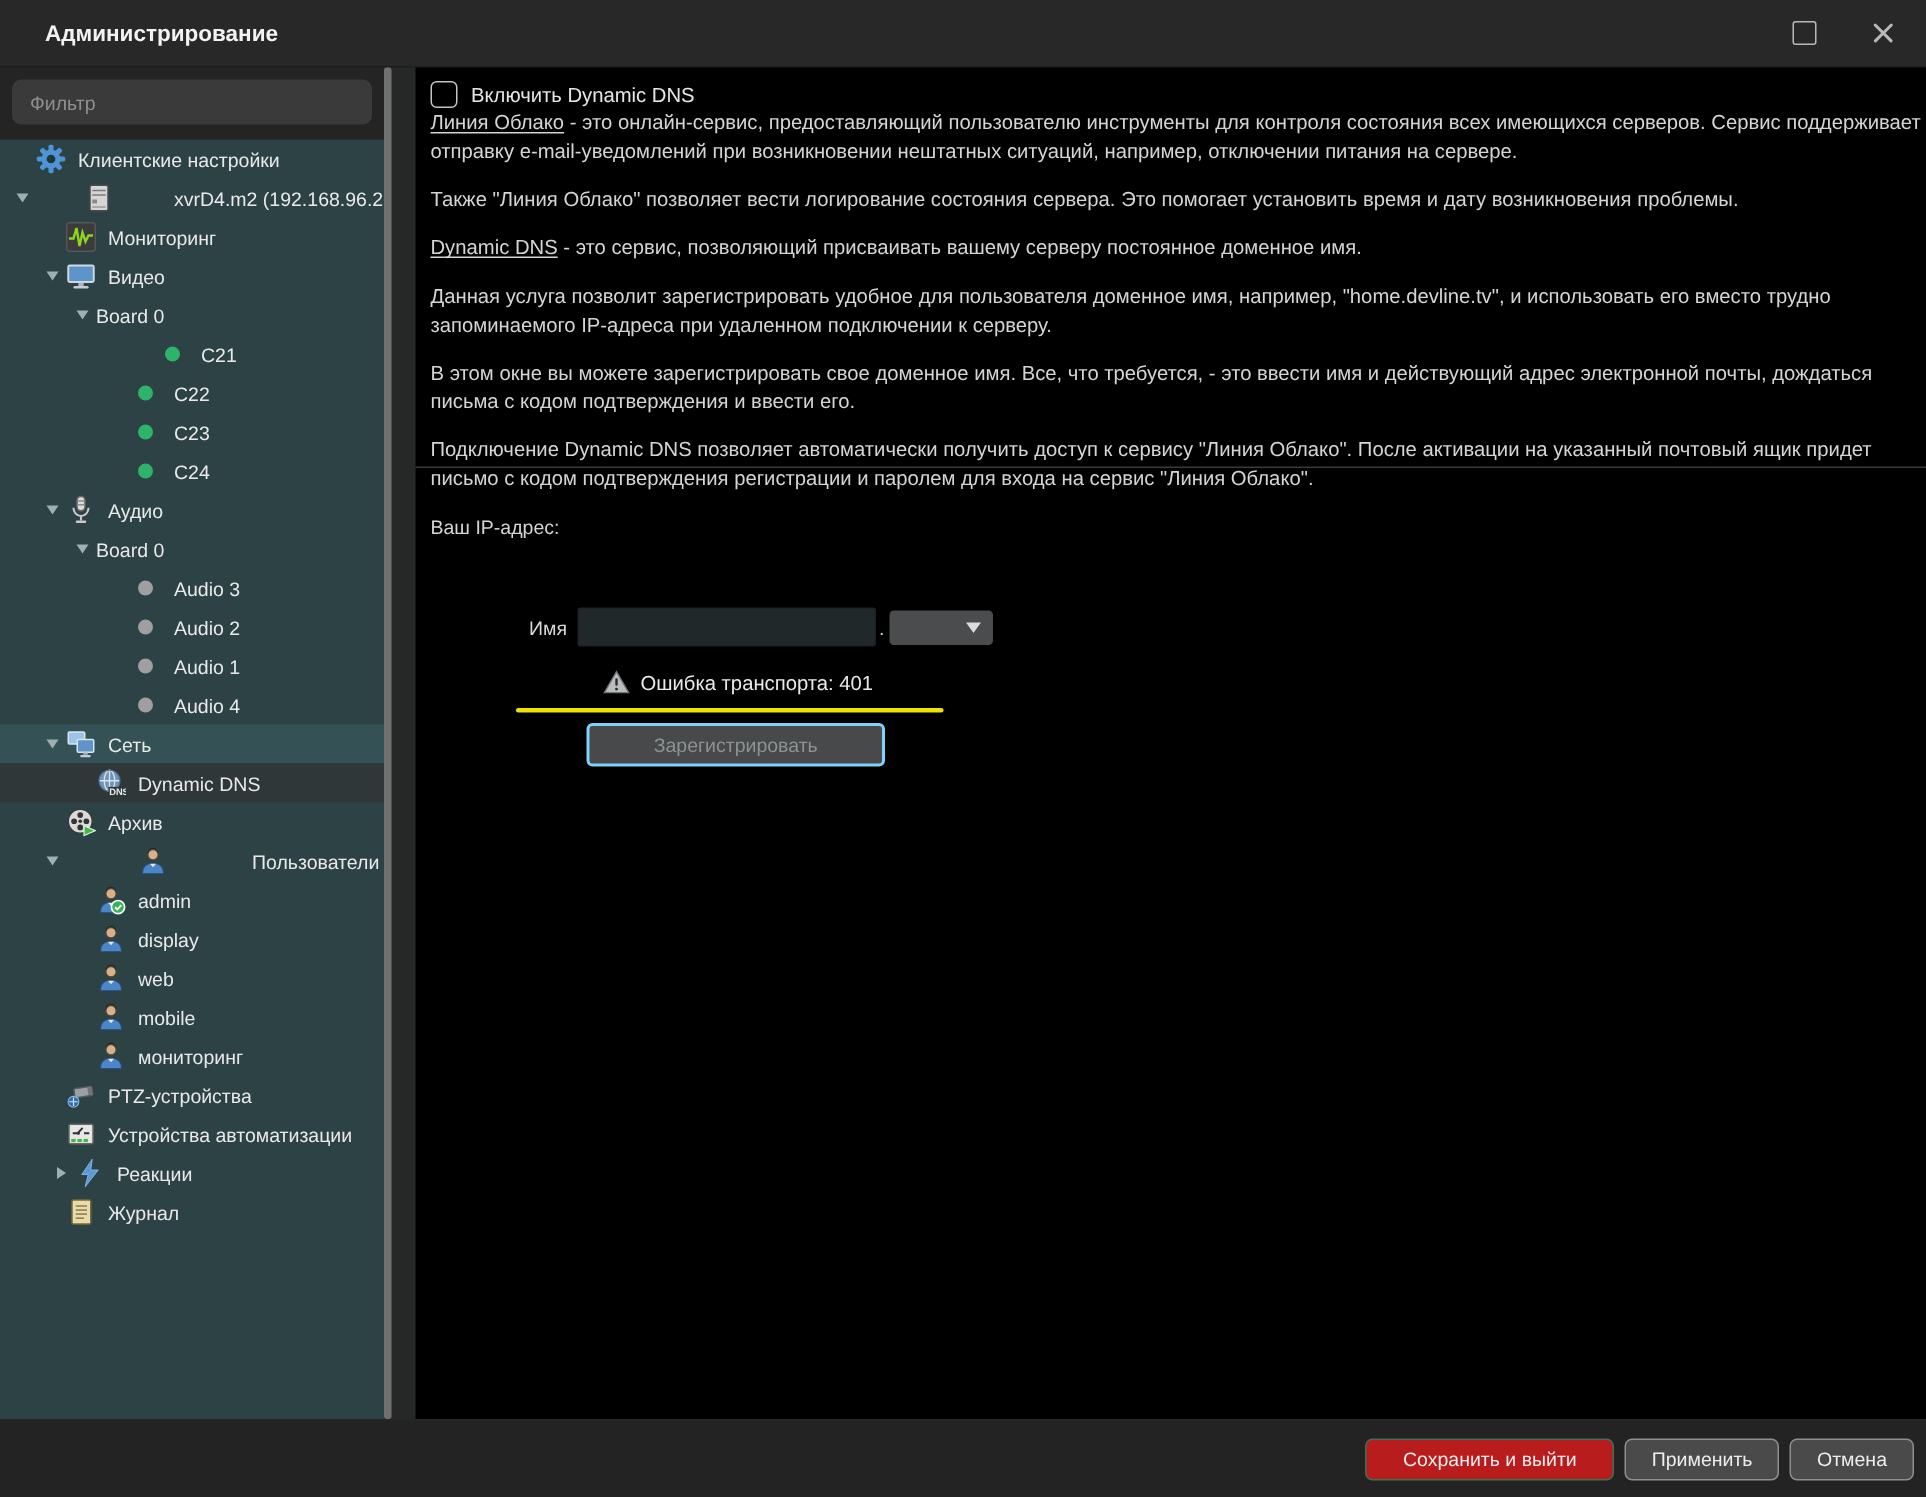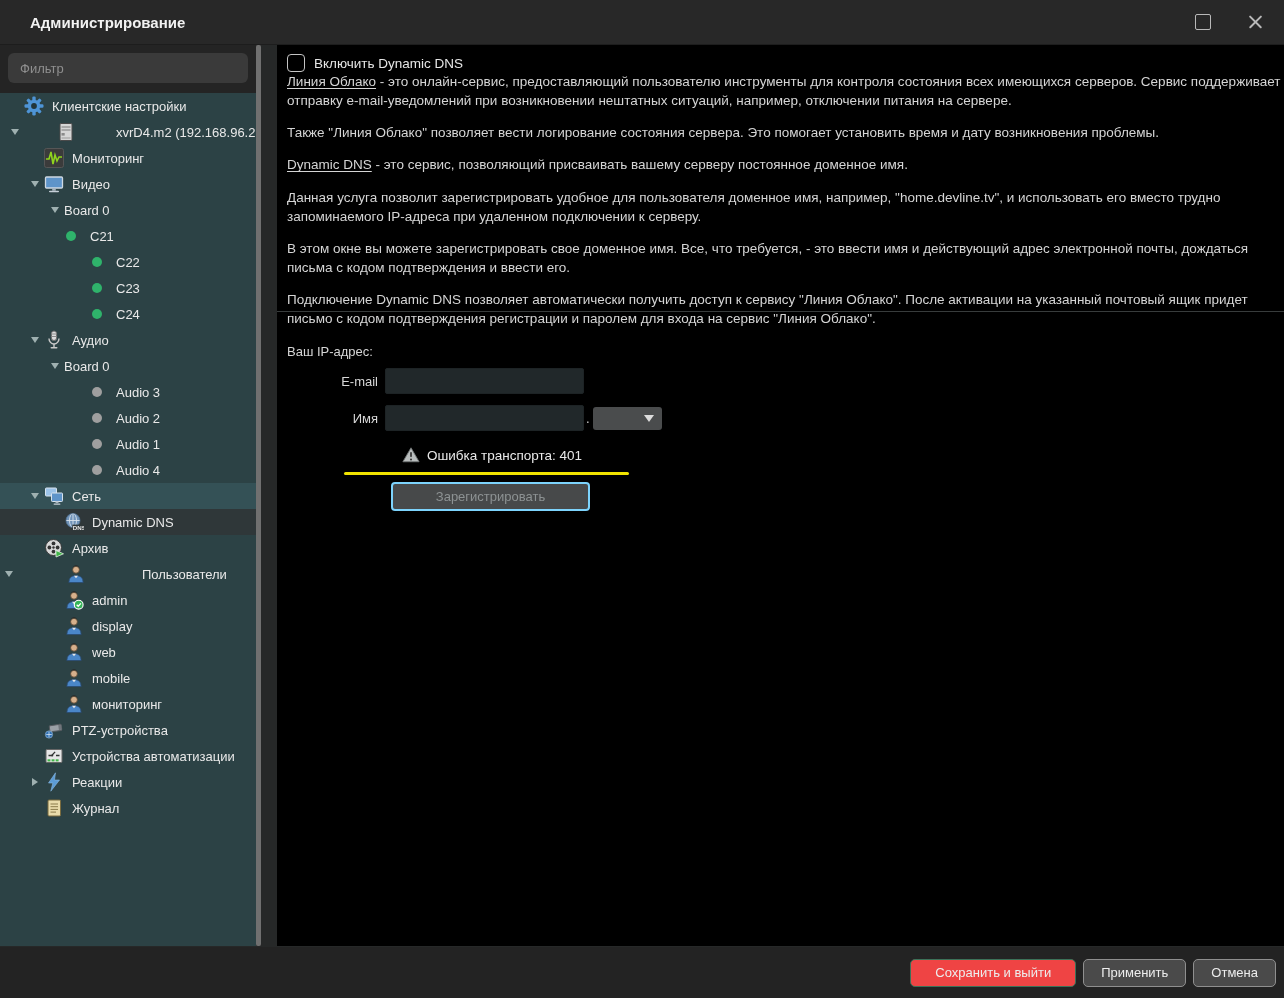--- a/index.html
+++ b/index.html
@@ -163,21 +163,21 @@
             <rect x="8.2" y="14.5" width="3.6" height="2.2" fill="#aab6c0"></rect>
             <rect x="5" y="16.7" width="10" height="1.6" rx="0.8" fill="#c6cfd8"></rect>
           </svg>
         </span>
         <span class="tree-label">Видео</span>
       </div>
       <div class="tree-row" style="padding-left: 46px;">
         <span class="arrow expanded"></span>
         <span class="tree-label">Board 0</span>
       </div>
-      <div class="tree-row" style="padding-left: 40px;">
+      <div class="tree-row" style="padding-left: 84px;">
         <span class="arrow none"></span>
         <span class="bullet" style="background: rgb(47, 179, 107);"></span>
         <span class="tree-label">C21</span>
       </div>
       <div class="tree-row" style="padding-left: 66px;">
         <span class="arrow none"></span>
         <span class="bullet" style="background: rgb(47, 179, 107);"></span>
         <span class="tree-label">C22</span>
       </div>
       <div class="tree-row" style="padding-left: 66px;">
@@ -261,21 +261,21 @@
             <circle cx="9.5" cy="5.4" r="1.9" fill="#333"></circle>
             <circle cx="9.5" cy="13.6" r="1.9" fill="#333"></circle>
             <circle cx="5.4" cy="9.5" r="1.9" fill="#333"></circle>
             <circle cx="13.6" cy="9.5" r="1.9" fill="#333"></circle>
             <circle cx="9.5" cy="9.5" r="1.2" fill="#333"></circle>
             <polygon points="12,12.5 19.5,15.8 12,19" fill="#41b649" stroke="#dff0df" stroke-width="0.8"></polygon>
           </svg>
         </span>
         <span class="tree-label">Архив</span>
       </div>
-      <div class="tree-row" style=" gap: 48px;">
+      <div class="tree-row" style="padding-left: 26px; gap: 48px;">
         <span class="arrow expanded"></span>
         <span class="tree-icon">
           <svg viewBox="0 0 20 20">
             <path d="M2.8 18.5 q0 -7 7.2 -7 q7.2 0 7.2 7 z" fill="#4a86c8" stroke="#2a4a70" stroke-width="0.8"></path>
             <path d="M8 11.8 l2 2.4 2 -2.4 z" fill="#e8e8e8"></path>
             <circle cx="10" cy="5.8" r="3.4" fill="#d7b08c" stroke="#5a4632" stroke-width="0.8"></circle>
             <path d="M6.6 5.4 a3.4 3.4 0 0 1 6.8 0 l0 -1.2 q-0.6 -3 -3.4 -3 q-2.8 0 -3.4 3 z" fill="#262626"></path>
           </svg>
         </span>
         <span class="tree-label">Пользователи</span>
@@ -364,21 +364,21 @@
             <rect x="2" y="3.5" width="16" height="13" rx="1" fill="#e6e6e6" stroke="#666"></rect>
             <path d="M4.5 9.5 h3.2 l3.4 -3.6 M12 9.5 h3.5" fill="none" stroke="#333" stroke-width="1.3"></path>
             <circle cx="8.3" cy="9.5" r="1" fill="#333"></circle>
             <rect x="3.5" y="13.3" width="2.9" height="2.1" fill="#41b649"></rect>
             <rect x="7.6" y="13.3" width="2.9" height="2.1" fill="#41b649"></rect>
             <rect x="11.7" y="13.3" width="2.9" height="2.1" fill="#41b649"></rect>
           </svg>
         </span>
         <span class="tree-label">Устройства автоматизации</span>
       </div>
-      <div class="tree-row" style="padding-left: 26px;">
+      <div class="tree-row" style=" margin-left: 32px;">
         <span class="arrow collapsed"></span>
         <span class="tree-icon">
           <svg viewBox="0 0 20 20">
             <polygon points="11.5,0.8 4.5,11 8.8,11 6.8,19.2 15.5,8 10.5,8" fill="#5b9bd5" stroke="#89b9e2" stroke-width="0.6"></polygon>
           </svg>
         </span>
         <span class="tree-label">Реакции</span>
       </div>
       <div class="tree-row" style="padding-left: 26px;">
         <span class="arrow none"></span>
@@ -412,24 +412,20 @@
       <p><span class="plink">Dynamic DNS</span> - это сервис, позволяющий присваивать вашему серверу постоянное доменное имя.</p>
       <p>Данная услуга позволит зарегистрировать удобное для пользователя доменное имя, например, "home.devline.tv", и использовать его вместо трудно запоминаемого IP-адреса при удаленном подключении к серверу.</p>
       <p>В этом окне вы можете зарегистрировать свое доменное имя. Все, что требуется, - это ввести имя и действующий адрес электронной почты, дождаться письма с кодом подтверждения и ввести его.</p>
       <p>Подключение Dynamic DNS позволяет автоматически получить доступ к сервису "Линия Облако". После активации на указанный почтовый ящик придет письмо с кодом подтверждения регистрации и паролем для входа на сервис "Линия Облако".</p>
     </div>
 
   <div class="divider"></div>
 
   <div class="ip-label">Ваш IP-адрес:</div>
 
-  <div class="form-row" style="left:9px;top:323px;">
-    <span class="form-label">E-mail</span>
-    <input class="text-input" type="text" value="" style="">
-  </div>
 
   <div class="form-row" style="left:9px;top:360px;">
     <span class="form-label">Имя</span>
     <input class="text-input" type="text" value="" style="">
     <span class="dot-sep">.</span>
     <div class="domain-select">
       <span style="flex:1;color:#d8d8d8;font-size:12px;"></span>
       <span class="select-caret"></span>
     </div>
   </div>
@@ -443,16 +439,16 @@
         </svg>
       </span>
     <span class="error-text">Ошибка транспорта: 401</span>
   </div>
   <div class="error-underline" style="background: rgb(240, 227, 0);"></div>
 
   <button class="register-btn">Зарегистрировать</button>
 </div>
 
 <div class="footer">
-    <button class="fbtn green" style="background: #ef4444;">Сохранить и выйти</button>
+    <button class="fbtn green" style="background: #b91c1c;">Сохранить и выйти</button>
     <button class="fbtn">Применить</button>
     <button class="fbtn">Отмена</button>
   </div>
 
 </body></html>

